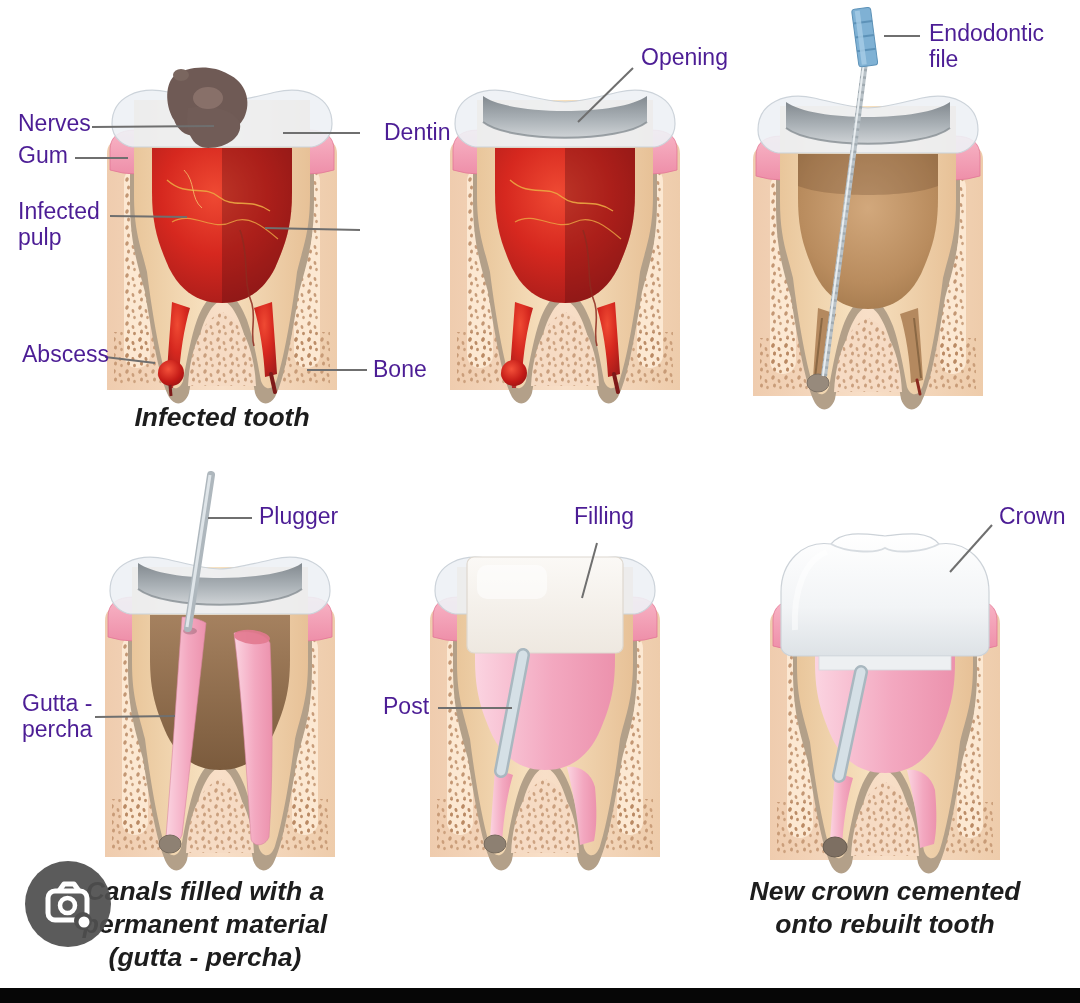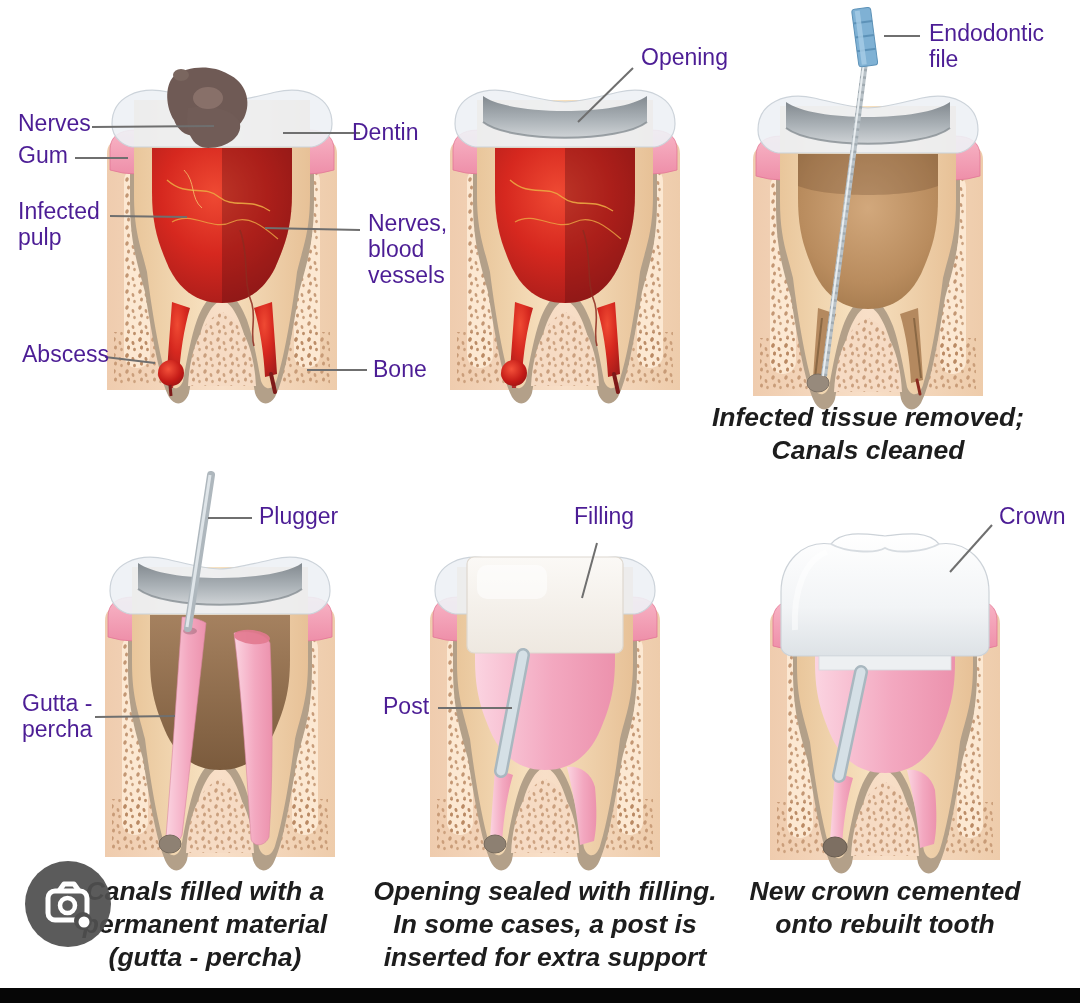--- a/index.html
+++ b/index.html
@@ -295,43 +295,36 @@
     <line x1="438" y1="708" x2="512" y2="708"></line>
     <line x1="992" y1="525" x2="950" y2="572"></line>
   </g>
 </svg>
 
 <div class="label" style="left:18px;top:110px">Nerves</div>
 <div class="label" style="left:18px;top:142px">Gum</div>
 <div class="label" style="left:18px;top:198px">Infected
 pulp</div>
 <div class="label" style="left:22px;top:341px">Abscess</div>
-<div class="label" style="left:352px;top:119px">Dentin</div>
-<div class="label" style="left:368px;top:210px">Nerves,
-blood
-vessels</div>
+<div class="label" style="left:384px;top:119px">Dentin</div>
 <div class="label" style="left:373px;top:356px">Bone</div>
 <div class="label" style="left:641px;top:44px">Opening</div>
 <div class="label" style="left:929px;top:20px">Endodontic
 file</div>
 <div class="label" style="left:259px;top:503px">Plugger</div>
 <div class="label" style="left:22px;top:690px">Gutta -
 percha</div>
 <div class="label" style="left:574px;top:503px">Filling</div>
 <div class="label" style="left:383px;top:693px">Post</div>
 <div class="label" style="left:999px;top:503px">Crown</div>
 
-<div class="caption" style="left:693px;top:401px;width:350px">Infected tissue removed;
-Canals cleaned</div>
+<div class="caption" style="left:57px;top:401px;width:330px">Infected tooth</div>
 <div class="caption" style="left:30px;top:875px;width:350px">Canals filled with a
 permanent material
 (gutta - percha)</div>
-<div class="caption" style="left:358px;top:875px;width:374px">Opening sealed with filling.
-In some cases, a post is
-inserted for extra support</div>
 <div class="caption" style="left:705px;top:875px;width:360px">New crown cemented
 onto rebuilt tooth</div>
 
 <div id="lens-btn">
   <svg width="86" height="86" viewBox="0 0 86 86">
     <circle cx="43" cy="43" r="43" fill="#4f4f4f" opacity="0.93"></circle>
     <path d="M34,30 l5,-7 h10 l5,7" fill="none" stroke="#ffffff" stroke-width="5" stroke-linejoin="round"></path>
     <rect x="23" y="30" width="39" height="29" rx="7" fill="none" stroke="#ffffff" stroke-width="5"></rect>
     <circle cx="58" cy="60" r="9" fill="#4f4f4f"></circle>
     <circle cx="42.5" cy="44.5" r="7.5" fill="none" stroke="#ffffff" stroke-width="4.5"></circle>

